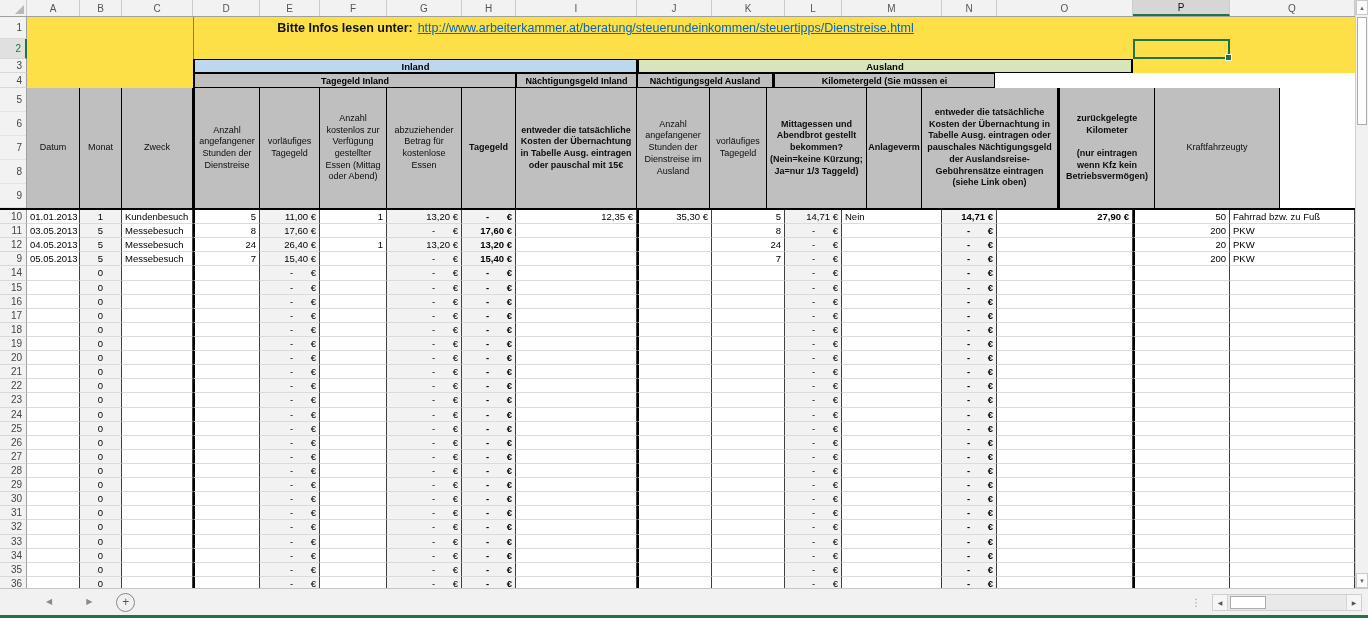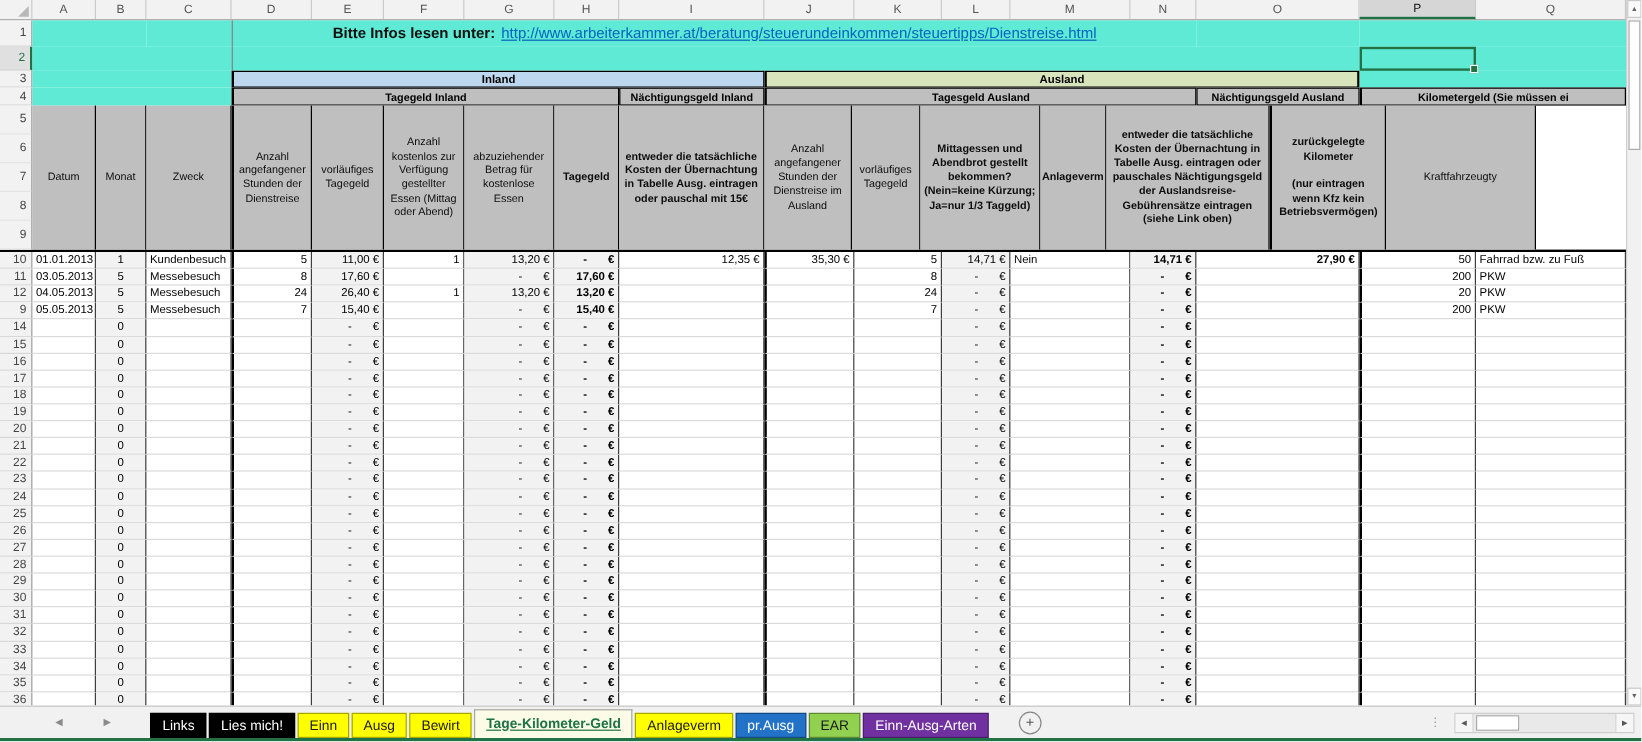--- a/index.html
+++ b/index.html
@@ -11,21 +11,21 @@
 
   
   .colhdr{height:16px;background:#F2F2F2;border-bottom:1px solid #9F9F9F;}
   .corner{width:27px;border-right:1px solid #CBCBCB;position:relative;}
   .tri{position:absolute;right:2px;bottom:2px;width:0;height:0;border-left:9px solid transparent;border-bottom:9px solid #B8B8B8;}
   .colcell{justify-content:center;font-size:10px;color:#555;border-right:1px solid #CBCBCB;}
   .selcol{background:#D6D6D6;border-bottom:2px solid #217346;color:#111;}
 
   
   .r1{height:22px;} .r2{height:20px;} .r3{height:14px;} .r4{height:15px;}
-  .f1{background:#5eead4;}
+  .f1{background:#fde047;}
   .dkl{border-left:1px solid #7d7d7d;}
   .linkcell{justify-content:center;}
   .info-prefix{font-weight:bold;font-size:12.5px;color:#111;}
   .info-link{font-size:12.5px;color:#0563C1;text-decoration:underline;margin-left:5px;cursor:pointer;}
   .p2{position:relative;overflow:visible;}
   .selbox{position:absolute;left:0;top:0;right:0;bottom:0;border:2px solid #217346;}
   .selhandle{position:absolute;right:-4px;bottom:-4px;width:5px;height:5px;background:#217346;border:1px solid #fff;}
 
   
   .band{font-weight:bold;font-size:9.5px;justify-content:center;border:1px solid #000;color:#000;}
@@ -139,21 +139,20 @@
         <div class="cell f1" style="width: 166px;"></div>
         <div class="cell band thickL" style="width: 444px; background: rgb(189, 215, 238); text-align: center;">Inland</div>
         <div class="cell band thickL thickR" style="width: 496px; background: rgb(215, 228, 188);">Ausland</div>
         <div class="cell f1" style="width: 222px;"></div>
       </div>
       <div class="row r4">
         <div class="cell rownum" style="width: 27px;">4</div>
         <div class="cell f1" style="width: 166px;"></div>
         <div class="cell g4 thickL" style="width: 323px;">Tagegeld Inland</div>
         <div class="cell g4" style="width: 121px;">Nächtigungsgeld Inland</div>
-        <div class="cell g4 thickL" style="width: 360px;">Tagesgeld Ausland</div>
         <div class="cell g4" style="width: 136px;">Nächtigungsgeld Ausland</div>
         <div class="cell g4 thickL" style="width: 222px;">Kilometergeld (Sie müssen ei</div>
       </div>
       <div class="row hblock">
         <div class="numcol" style="width: 27px;">
           <span>5</span>
           <span>6</span>
           <span>7</span>
           <span>8</span>
           <span>9</span>
@@ -1347,32 +1346,20 @@
     </div>
     <div class="vs-thumb"></div>
     <div class="vs-btn vs-down">
       <span>▼</span>
     </div>
   </div>
 
   <div class="tabbar">
     <span id="navL" class="navarr">◀</span>
     <span id="navR" class="navarr">▶</span>
-    <div id="tabs">
-        <div class="tab" style="background: rgb(0, 0, 0); color: rgb(255, 255, 255);">Links</div>
-        <div class="tab" style="background: rgb(0, 0, 0); color: rgb(255, 255, 255);">Lies mich!</div>
-        <div class="tab" style="background: rgb(255, 255, 0); color: rgb(26, 26, 26);">Einn</div>
-        <div class="tab" style="background: rgb(255, 255, 0); color: rgb(26, 26, 26);">Ausg</div>
-        <div class="tab" style="background: rgb(255, 255, 0); color: rgb(26, 26, 26);">Bewirt</div>
-        <div class="tab active" style="background: rgb(251, 251, 232); color: rgb(30, 114, 69);">Tage-Kilometer-Geld</div>
-        <div class="tab" style="background: rgb(255, 255, 0); color: rgb(26, 26, 26);">Anlageverm</div>
-        <div class="tab" style="background: rgb(34, 114, 200); color: rgb(255, 255, 255);">pr.Ausg</div>
-        <div class="tab" style="background: rgb(146, 208, 80); color: rgb(26, 26, 26);">EAR</div>
-        <div class="tab" style="background: rgb(112, 48, 160); color: rgb(255, 255, 255);">Einn-Ausg-Arten</div>
-      </div>
     <div class="addbtn">+</div>
     <div class="tabbar-right">
       <span id="dots">⋮</span>
       <div class="hscroll">
         <span class="harr left">◀</span>
         <div class="hthumb"></div>
         <span class="harr right">▶</span>
       </div>
     </div>
   </div>

